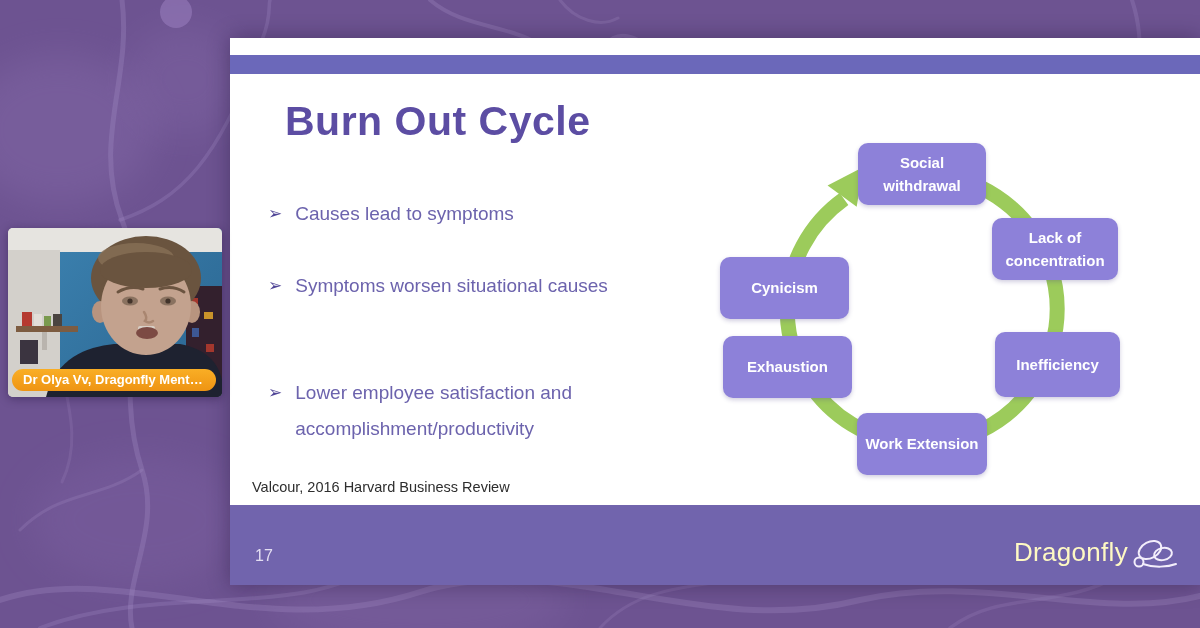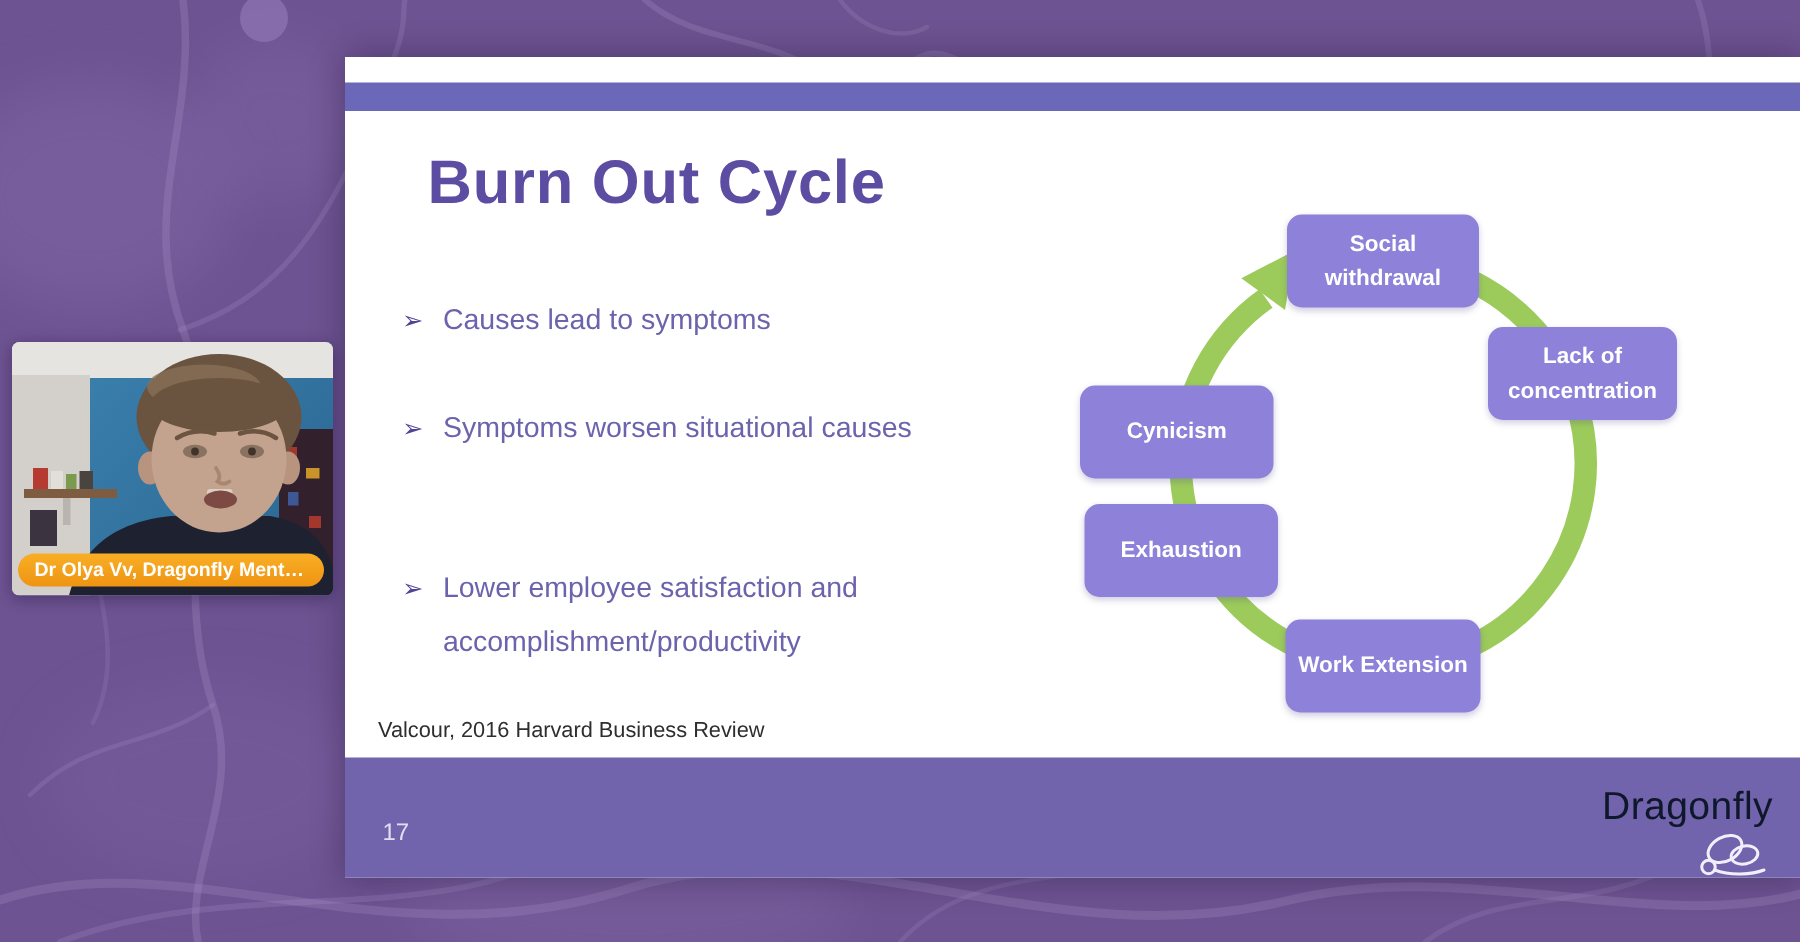--- a/index.html
+++ b/index.html
@@ -42,21 +42,21 @@
   .node-work        { left:157px; top:293px; width:130px; height:62px; }
   .node-exhaustion  { left:23px;  top:216px; width:129px; height:62px; }
   .node-cynicism    { left:20px;  top:98px;  width:129px; height:62px;margin-top:39px; }
 
   
   .slide-footer { position:absolute; left:0; bottom:0; width:100%; height:80px;
                   background:#7164ad; display:flex; align-items:center;
                   justify-content:space-between; padding:22px 18px 0 25px; }
   .footer-left { display:flex; align-items:baseline; color:#e3def2; font-size:16px; }
   .footer-page { margin-right:18px; }
-  .footer-logo { display:flex; align-items:flex-end; color:#0f172a;flex-direction:column; }
+  .footer-logo { display:flex; align-items:flex-start; color:#fef9c3; }
   .logo-word1 { font-size:26px; letter-spacing:.3px; }
   .logo-glyph { margin:0 4px 0 2px; }
   .logo-word2 { font-family:"DejaVu Serif","Liberation Serif",serif; font-style:italic;
                 font-size:27px; letter-spacing:1px; }
 
   
   .webcam { position:absolute; left:8px; top:228px; width:214px; height:169px;
             border-radius:5px; overflow:hidden; box-shadow:0 2px 10px rgba(30,15,55,.4); }
   .webcam svg { display:block; }
   .name-badge { position:absolute; left:4px; bottom:6px; max-width:204px;
@@ -123,20 +123,21 @@
 
     <div class="diagram">
       <svg class="ring" width="460" height="395" viewBox="0 0 460 395">
         <path d="M186,59 A135,135 0 1 1 144,79" fill="none" stroke="#9ccb5b" stroke-width="15"></path>
         <g transform="translate(148,68) rotate(36)" fill="#9ccb5b">
           <path d="M0,-26 L18,10 L-18,10 Z"></path>
         </g>
       </svg>
       <div class="node node-social">Social withdrawal</div>
       <div class="node node-lack">Lack of concentration</div>
+      <div class="node node-inefficiency">Inefficiency</div>
       <div class="node node-work">Work Extension</div>
       <div class="node node-exhaustion">Exhaustion</div>
       <div class="node node-cynicism">Cynicism</div>
     </div>
 
     <div class="slide-footer">
       <div class="footer-left">
         <span class="footer-page">17</span>
       </div>
       <div class="footer-logo">

